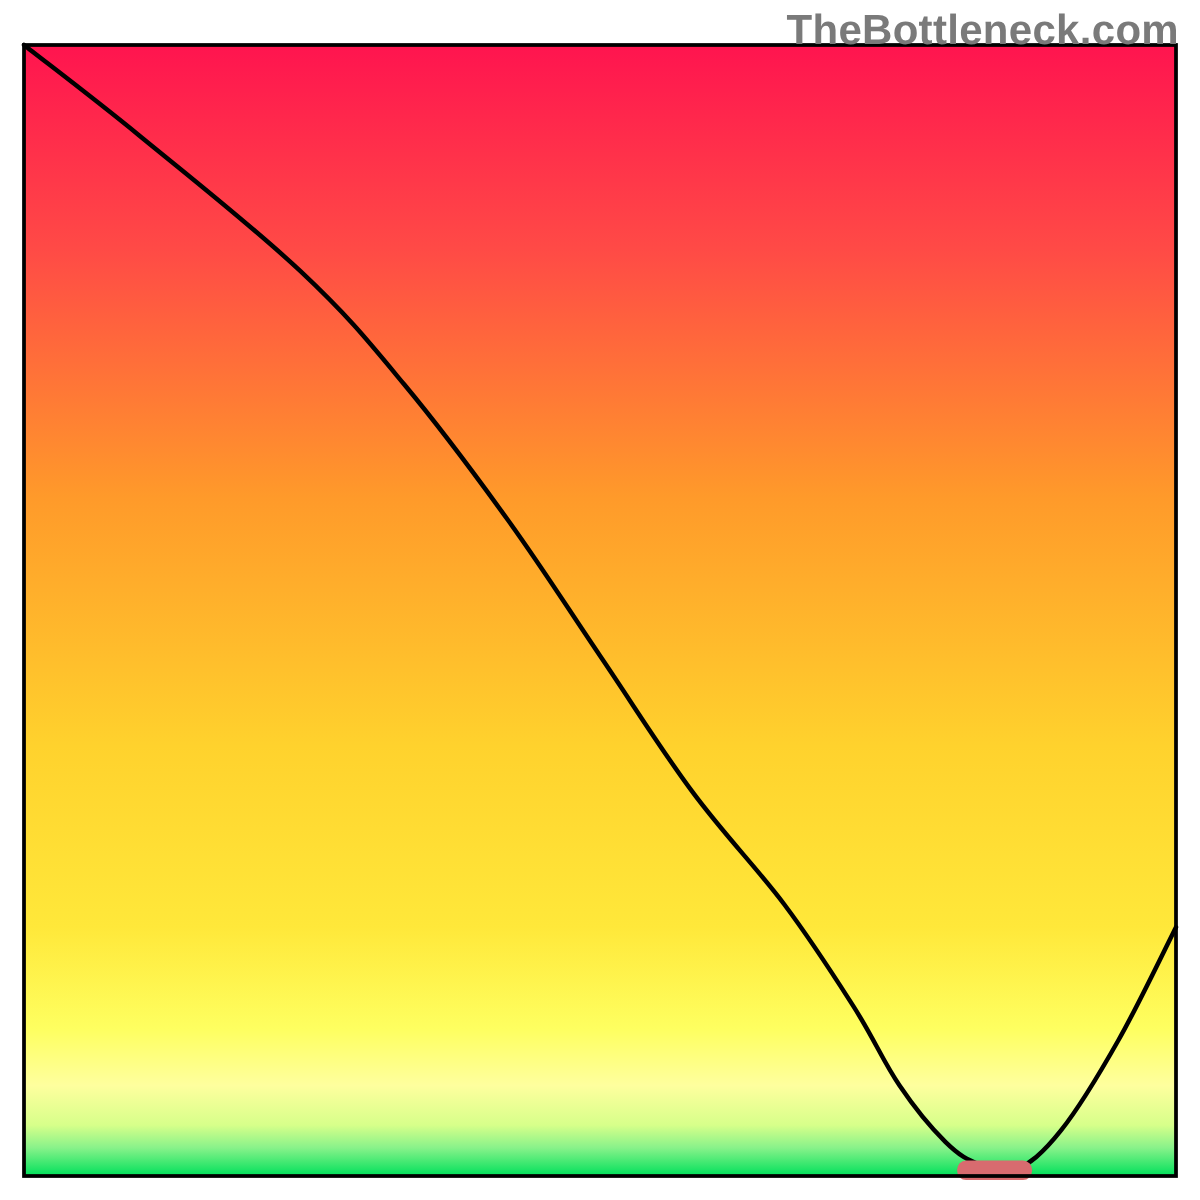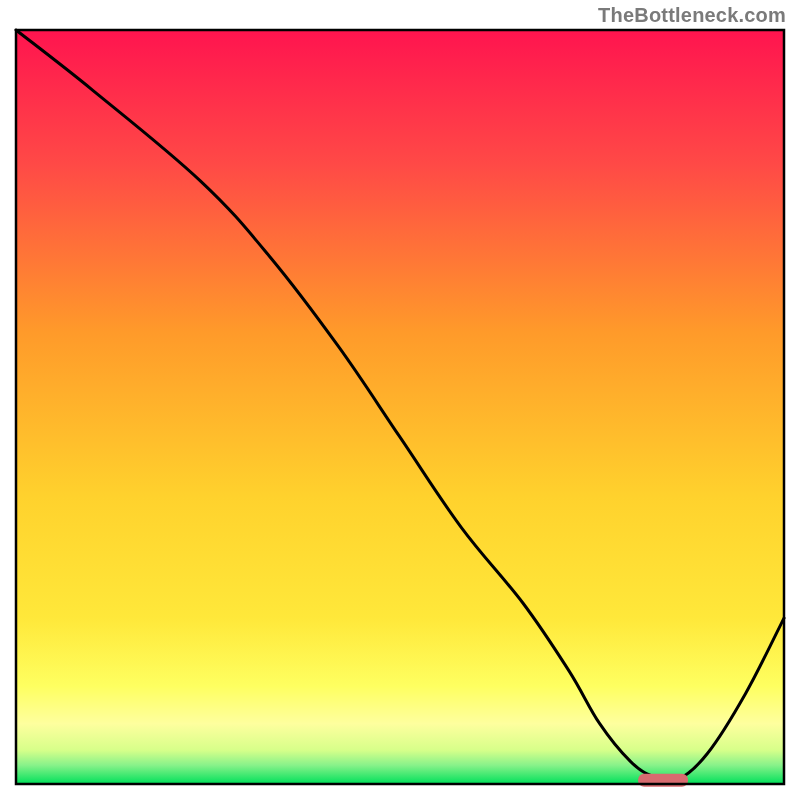--- a/index.html
+++ b/index.html
@@ -13,21 +13,21 @@
   }
   .wrap {
     width: 800px;
     height: 800px;
     position: relative;
   }
   .watermark {
     position: absolute;
     top: 4px;
     right: 14px;
-    font-size: 20px;
+    font-size: 28px;
     font-weight: 700;
     color: #7a7a7a;
     letter-spacing: 0.2px;
     user-select: none;
   }
   svg.plot {
     position: absolute;
     inset: 0;
     width: 800px;
     height: 800px;

